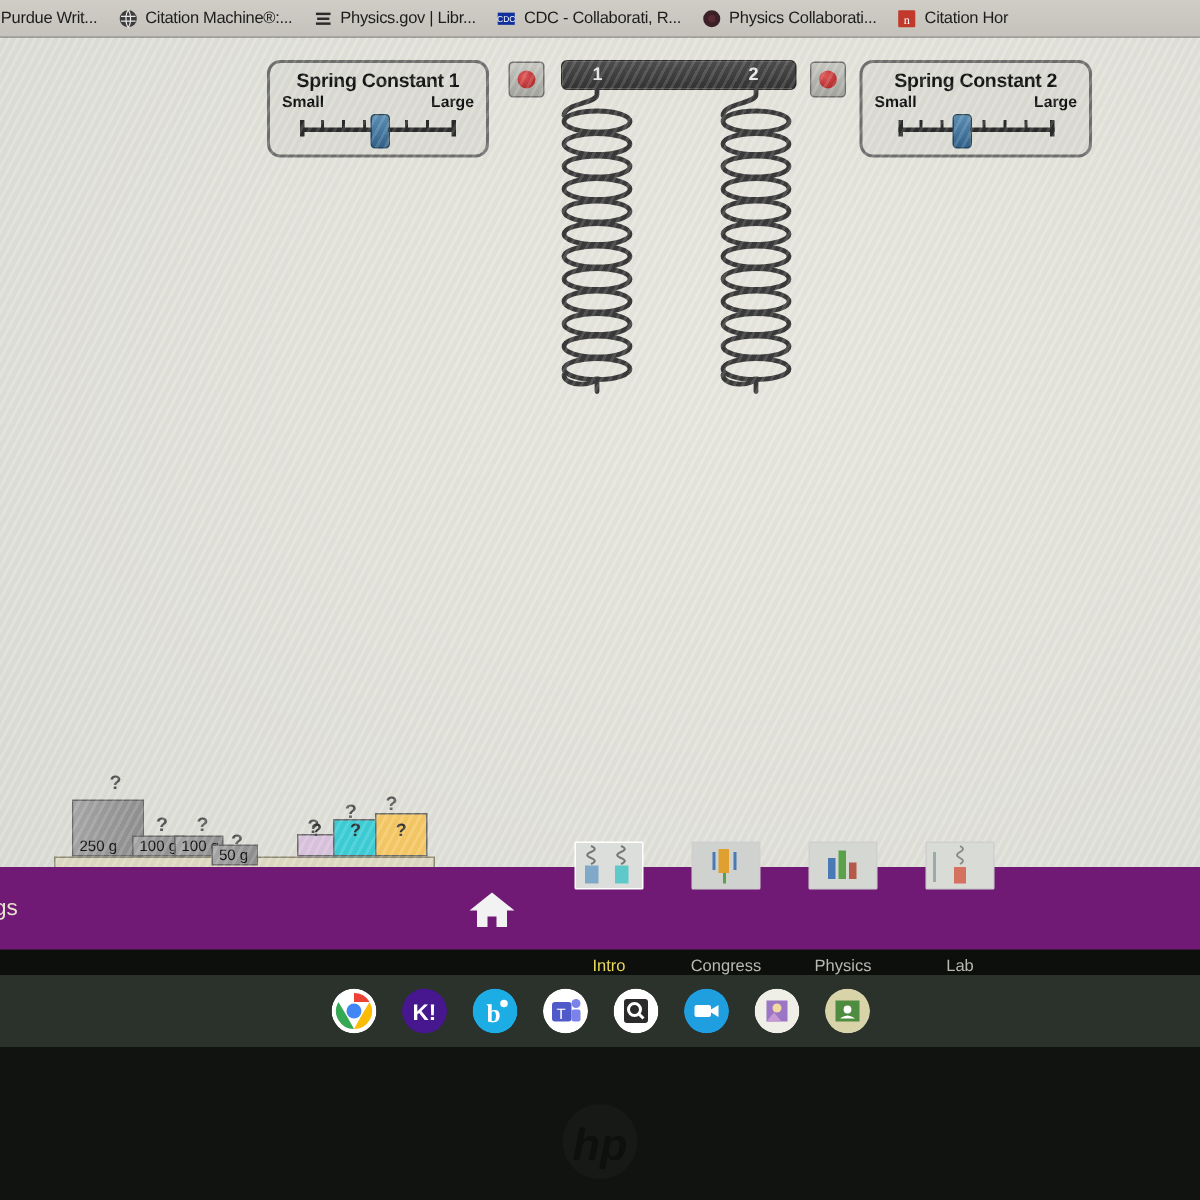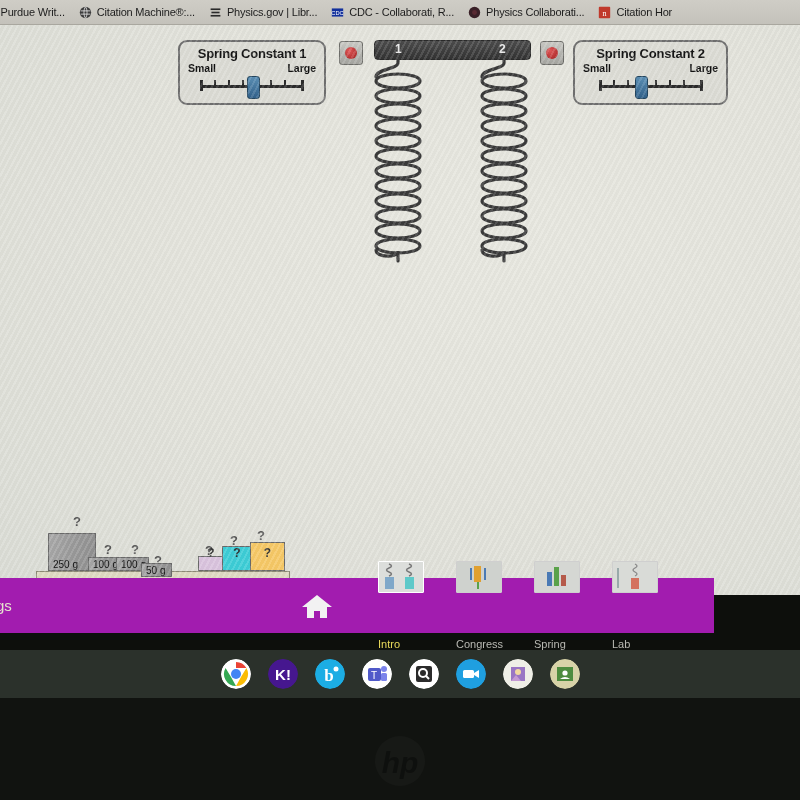--- a/index.html
+++ b/index.html
@@ -75,26 +75,26 @@
     border:1px solid #6a6a6a;
     display:flex;align-items:flex-end;justify-content:flex-start;
   }
   .weight.gray{background:linear-gradient(100deg,#a9a9a9 0%,#9a9a9a 45%,#8e8e8e 100%);}
   .wlabel{font-size:10px;color:#111;padding:0 0 0 4px;white-space:nowrap;}
   .wq{font-size:12px;color:#333;font-weight:700;width:100%;text-align:center;padding-bottom:10px;}
   .hook{position:absolute;font-size:13px;color:#555;font-weight:700;}
 
   
   .navbar{
-    position:absolute;left:0;top:578px;width:714px;height:55px;
-    background:#a21caf;display:flex;align-items:center;
+    position:absolute;left:0;top:578px;width:800px;height:55px;
+    background:#701a75;display:flex;align-items:center;
   }
   .nav-left{font-size:15px;color:#e6e2cf;margin-left:-4px;padding-left:0;}
   .nav-items{position:absolute;left:300px;top:0;height:55px;display:flex;align-items:center;gap:22px;}
-  .navitem{display:flex;flex-direction:column;width:56px;gap:44px;}
+  .navitem{display:flex;flex-direction:column;align-items:center;width:56px;gap:44px;}
   .navthumb{width:44px;height:30px;border:1px solid #cfcfcf;background:#d7d9d4;
     display:block;border-radius:1px;overflow:hidden;position:relative;}
   .navlabel{font-size:11px;color:#b9b9b3;margin-top:1px;}
   .navitem.active .navlabel{color:#e8d95c;}
   .navitem.active .navthumb{border-color:#fff;}
   .homeicon{width:34px;height:30px;}
 
   
   .taskbar{
     position:absolute;left:0;top:650px;width:800px;height:48px;
@@ -324,21 +324,21 @@
 
       <div class="navitem">
         <span class="navthumb">
           <svg viewBox="0 0 44 30" width="44" height="30">
             <rect width="44" height="30" fill="#d5d7d3"></rect>
             <rect x="12" y="10" width="5" height="14" fill="#4a7ab5"></rect>
             <rect x="19" y="5" width="5" height="19" fill="#5aa24a"></rect>
             <rect x="26" y="13" width="5" height="11" fill="#b55a4a"></rect>
           </svg>
         </span>
-        <span class="navlabel">Spring</span>
+        <span class="navlabel">Physics</span>
       </div>
 
       <div class="navitem">
         <span class="navthumb">
           <svg viewBox="0 0 44 30" width="44" height="30">
             <rect width="44" height="30" fill="#d9dbd7"></rect>
             <path d="M22 2 q4 2 0 4 q-4 2 0 4 q4 2 0 4" stroke="#888" fill="none" stroke-width="1.3"></path>
             <rect x="18" y="16" width="8" height="11" fill="#d4725f"></rect>
             <rect x="4" y="6" width="2" height="20" fill="#9aa"></rect>
           </svg>

